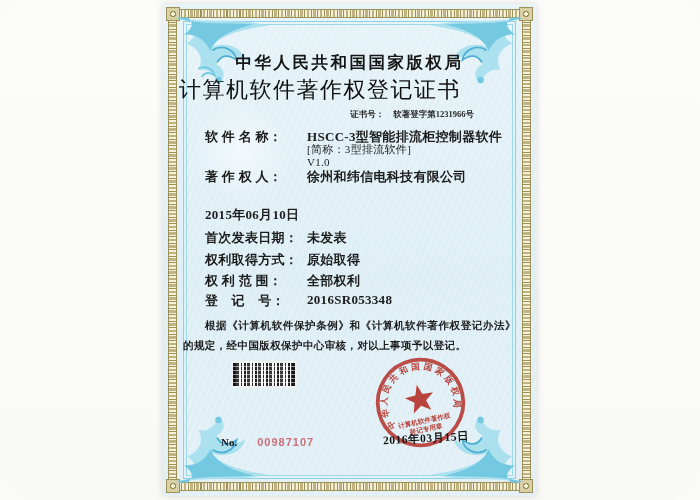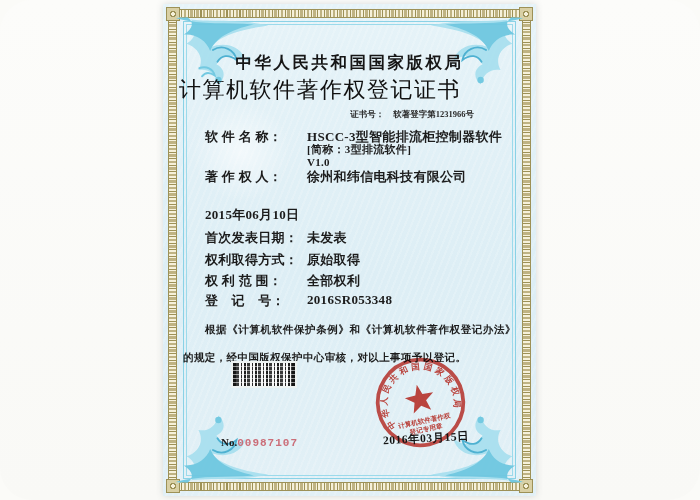--- a/index.html
+++ b/index.html
@@ -42,41 +42,41 @@
   
   .authority{position:absolute;left:0;right:0;top:48px;text-align:center;
     font-size:16.5px;font-weight:bold;letter-spacing:2.5px;color:#161616;}
   .title{position:absolute;left:16px;right:0;top:71px;text-align:left;
     font-size:22px;font-weight:normal;letter-spacing:1.5px;color:#101010;}
   .certno{position:absolute;right:62px;top:105px;font-size:8.5px;color:#2a2a2a;font-weight:600;}
   .certno .lbl{margin-right:9px;}
   .row{position:absolute;left:42px;display:flex;font-size:13px;font-weight:600;color:#1c1c1c;}
   .row .lab{width:102px;flex:none;letter-spacing:.3px;}
   .row .val{letter-spacing:.3px;}
-  .xline{position:absolute;left:144px;font-size:11px;font-weight:700;color:#1c1c1c;letter-spacing:.3px;}
+  .xline{position:absolute;left:144px;font-size:11px;font-weight:400;color:#1c1c1c;letter-spacing:.3px;}
   .statement{position:absolute;left:20px;top:312px;width:333px;font-size:10.5px;font-weight:600;
-    line-height:28px;color:#1c1c1c;text-indent:22px;text-align:justify;letter-spacing:.4px;}
+    line-height:20px;color:#1c1c1c;text-indent:22px;text-align:justify;letter-spacing:.4px;}
   
   .barcode{position:absolute;left:70px;top:359px;width:62px;height:23px;background:#f2f5f4;
     box-shadow:0 0 0 2px #eef3f2;}
   .barcode .bars{position:absolute;inset:0;
     background:
       linear-gradient(#151515,#151515) 0 0/3px 100% no-repeat,
       linear-gradient(#151515,#151515) 100% 0/3px 100% no-repeat,
       repeating-linear-gradient(90deg, rgba(18,18,18,.95) 0 2px, rgba(250,250,250,.95) 2px 3px, rgba(25,25,25,.85) 3px 6px, rgba(248,248,248,.9) 6px 8px, rgba(20,20,20,.9) 8px 9px, rgba(250,250,250,.92) 9px 11px);}
   .barcode .rows{position:absolute;inset:0;
     background:repeating-linear-gradient(0deg, rgba(255,255,255,0) 0 3px, rgba(255,255,255,.55) 3px 4px);}
   
   .seal{position:absolute;left:210px;top:351px;width:95px;height:95px;transform:rotate(-12deg);
     mix-blend-mode:multiply;opacity:.92;}
   .seal-date{position:absolute;left:220px;top:427px;font-size:11.5px;font-weight:bold;color:#141414;
     letter-spacing:.5px;transform:rotate(-3deg);}
   
   .serial{position:absolute;left:58px;top:432px;font-size:11px;color:#1a1a1a;font-weight:600;}
-  .serial .num{font-family:Liberation Mono, monospace;color:#cb6e79;letter-spacing:1px;margin-left:0;font-weight:600;}
+  .serial .num{font-family:Liberation Sans, sans-serif;color:#cb6e79;letter-spacing:1px;margin-left:20px;font-weight:600;}
 </style>
 </head>
 <body>
 
 <div class="stage">
   <div class="paper">
 
     <div class="gold t"></div>
     <div class="gold b"></div>
     <div class="gold v l"></div>

